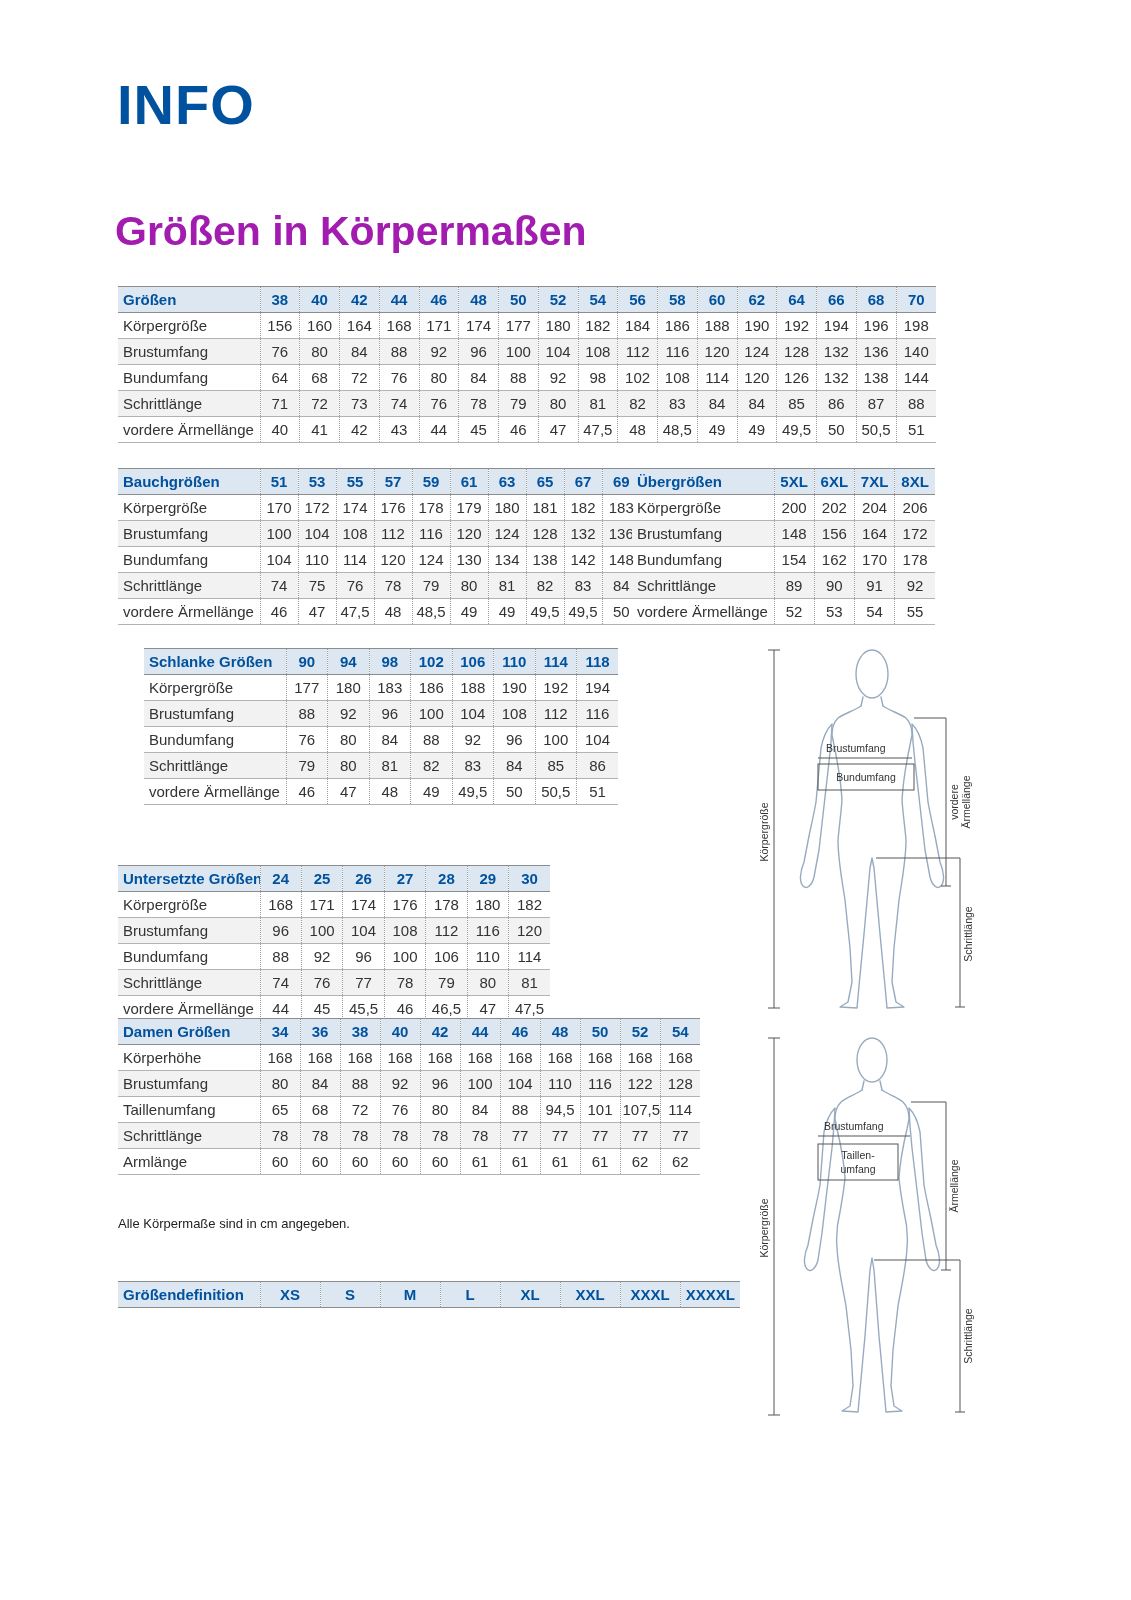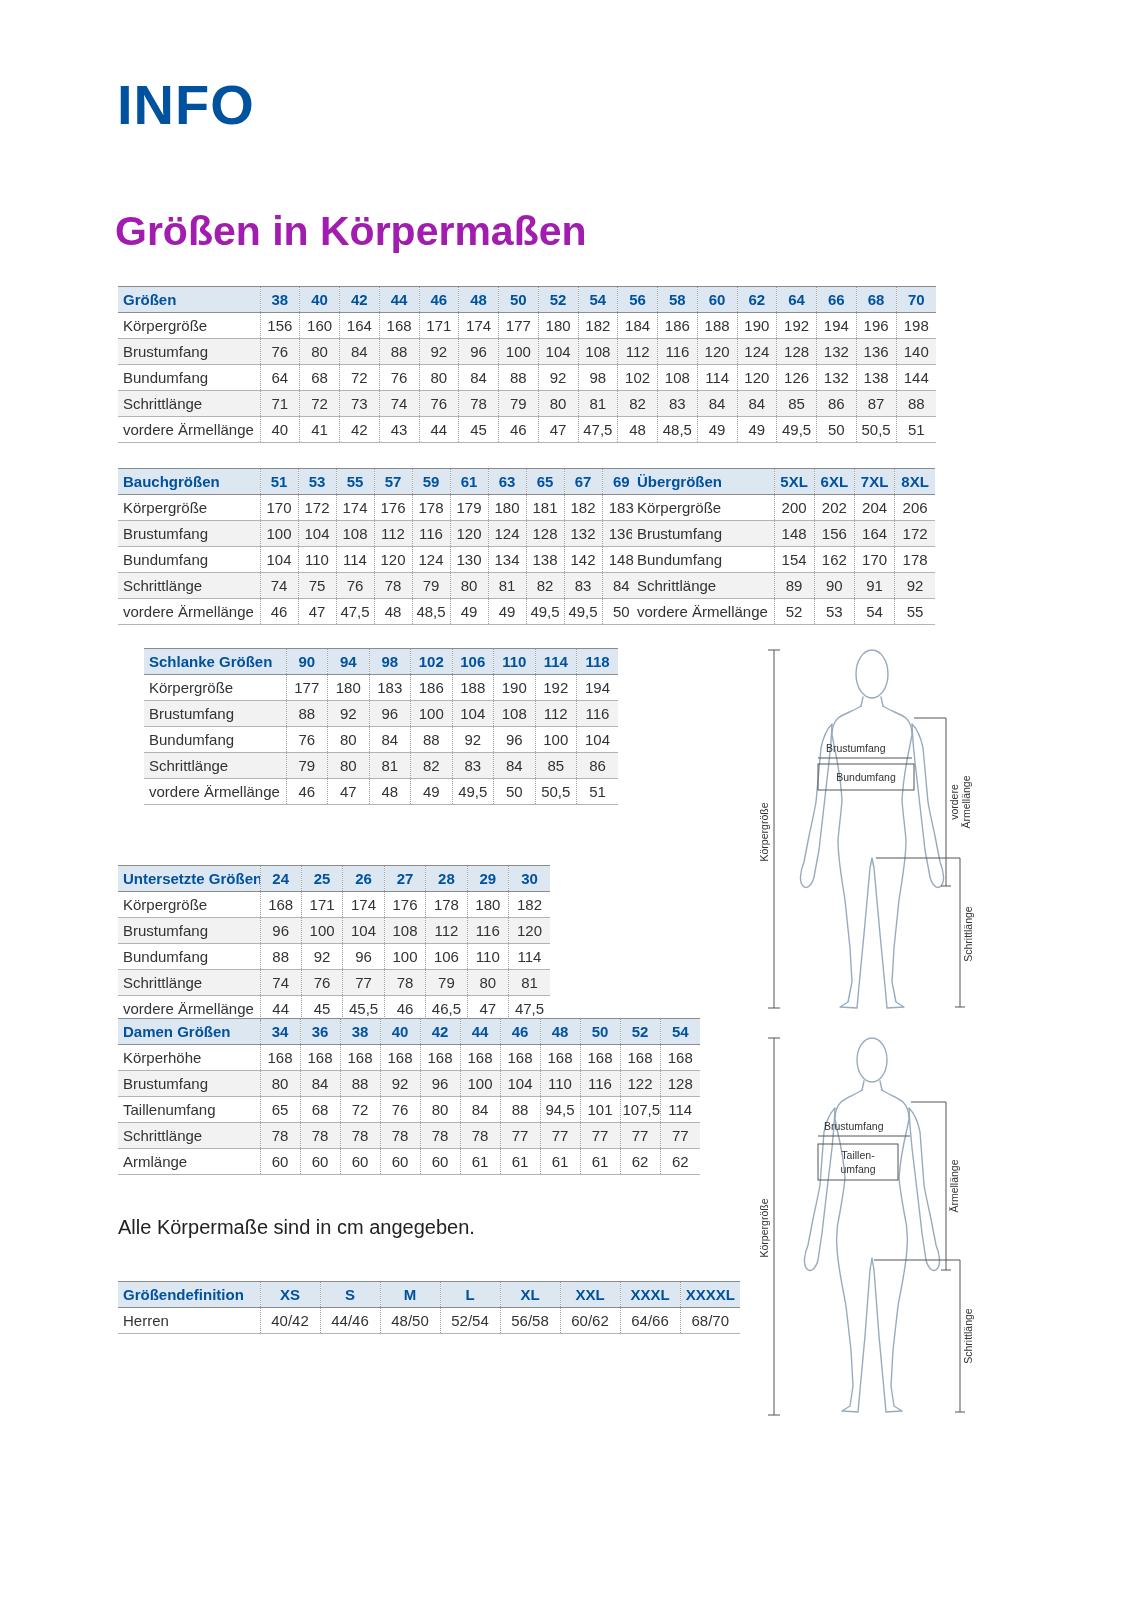--- a/index.html
+++ b/index.html
@@ -35,21 +35,21 @@
   }
   table.size-table tbody tr:nth-child(even) td { background:#f2f2f2; }
   table.size-table th.label-cell, table.size-table td.label-cell {
     text-align:left; padding-left:5px;
   }
   table.size-table th + th, table.size-table td + td {
     border-left:1px dotted #9a9a9a;
   }
   .note {
     position:absolute; left:118px; top:1216px;
-    font-size:20px; color:#222;
+    font-size:13px; color:#222;
   }
   .diagram { position:absolute; }
   .fig { stroke:#97abc0; fill:none; stroke-width:1.4; stroke-linejoin:round; stroke-linecap:round; }
   .meas { stroke:#555; fill:none; stroke-width:1; }
   .mlabel { font-family:"Liberation Sans", sans-serif; font-size:10.5px; fill:#333; }
 </style>
 </head>
 <body>
 
 <div class="info-heading">INFO</div>
@@ -649,31 +649,20 @@
           <th>S</th>
           <th>M</th>
           <th>L</th>
           <th>XL</th>
           <th>XXL</th>
           <th>XXXL</th>
           <th>XXXXL</th>
         </tr>
       </thead>
       <tbody>
-        <tr>
-          <td class="label-cell">Herren</td>
-          <td>40/42</td>
-          <td>44/46</td>
-          <td>48/50</td>
-          <td>52/54</td>
-          <td>56/58</td>
-          <td>60/62</td>
-          <td>64/66</td>
-          <td>68/70</td>
-        </tr>
       </tbody>
     </table>
   </div>
 
 <div class="diagram" style="left:760px; top:642px; width:228px; height:372px;">
   <svg width="228" height="372" viewBox="0 0 228 372">
 
     <g class="fig">
       <ellipse cx="112" cy="32" rx="16" ry="24"></ellipse>
       <line x1="103" y1="55" x2="101" y2="64"></line>

